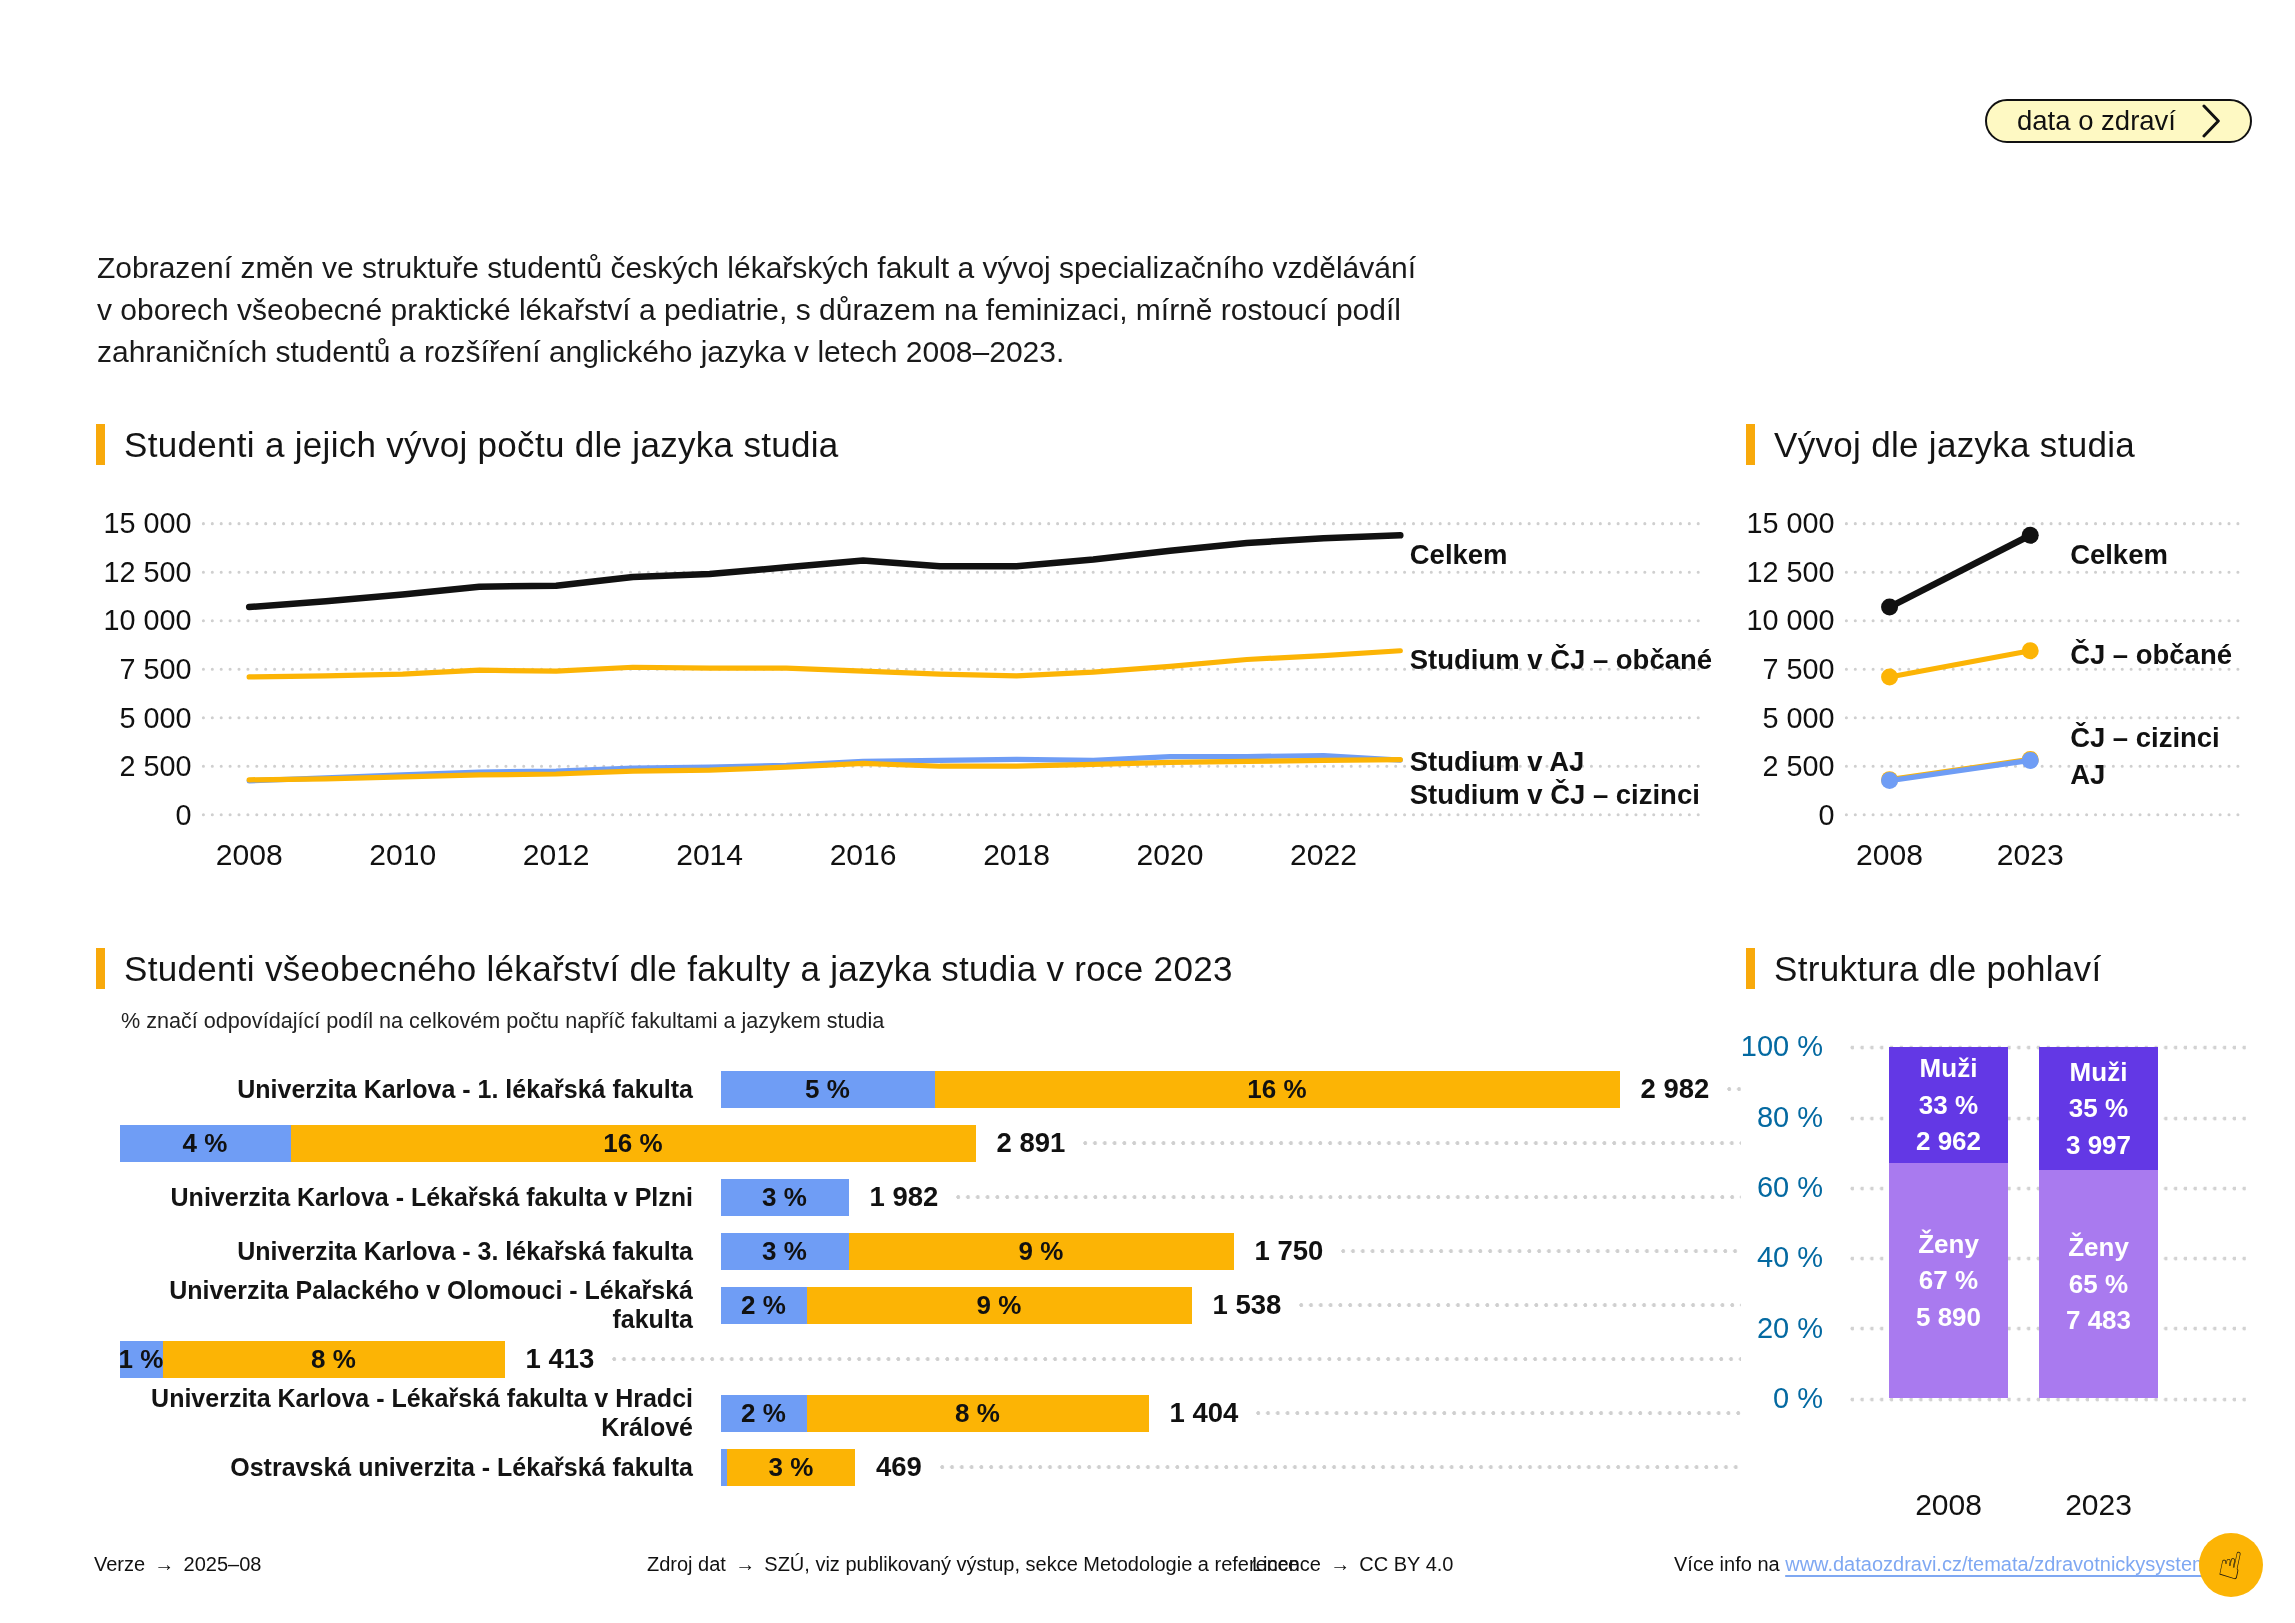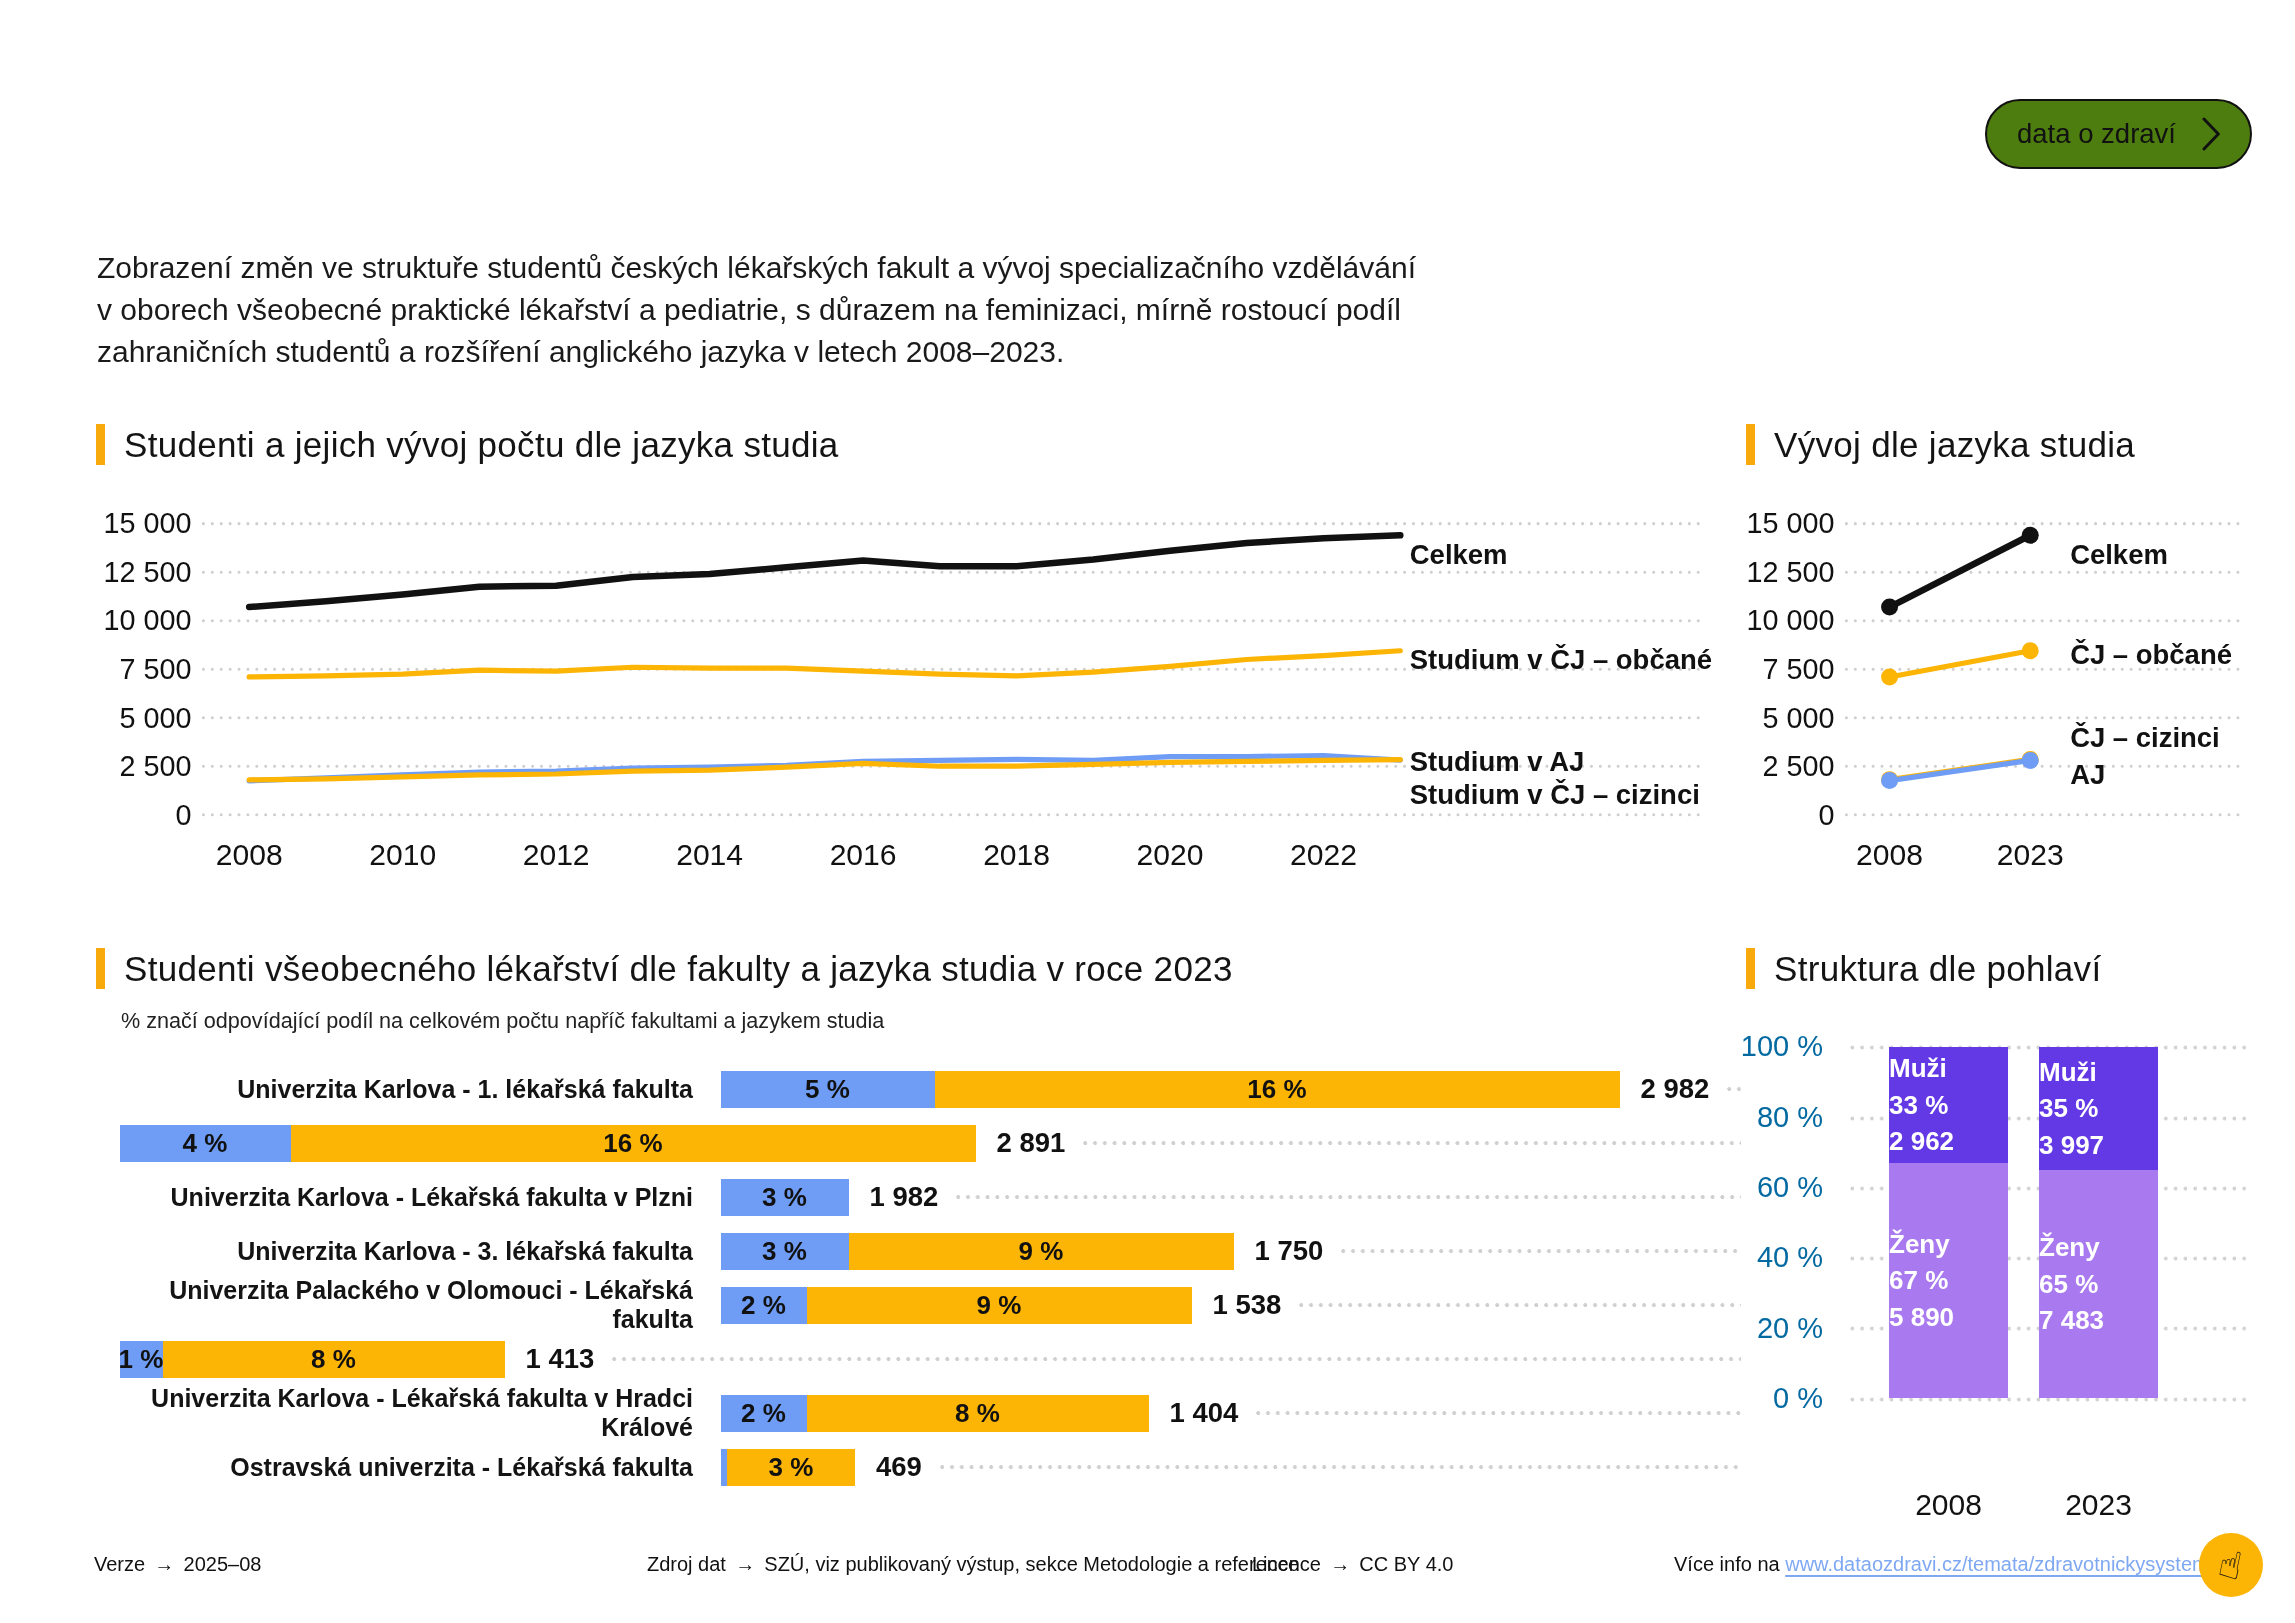--- a/index.html
+++ b/index.html
@@ -3,23 +3,23 @@
 <meta charset="utf-8">
 <style>
   * { box-sizing: border-box; margin: 0; padding: 0; }
   html,body { width:2295px; height:1623px; background:#fff; }
   body { font-family:"Liberation Sans", sans-serif; color:#111; }
   #app { position:relative; width:2295px; height:1623px; overflow:hidden; background:#fff; }
 
   .title { position:absolute; left:96px; top:77px; font-family:"Liberation Serif", serif;
            font-size:65px; line-height:1.12; font-weight:400; letter-spacing:-0.7px; color:#101010; }
 
-  .pill { position:absolute; left:1985px; top:99px; height:70px; border:2.6px solid #111;
+  .pill { position:absolute; left:1985px; top:99px; height:44px; border:2.6px solid #111;
           border-radius:39px; display:flex; align-items:center; gap:26px; padding:0 30px;
-          font-size:27.5px; font-weight:400; cursor:pointer; background:#4d7c0f; }
+          font-size:27.5px; font-weight:400; cursor:pointer; background:#fef9c3; }
   .pill svg { display:block; }
 
   .subtitle { position:absolute; left:97px; top:247px; font-size:30px; line-height:42px; color:#1a1a1a; }
 
   .sec { position:absolute; display:flex; align-items:center; gap:19.6px; }
   .sec .accent { width:8.5px; height:41px; background:var(--accent); flex:none; }
   .sec .sec-title { font-size:35px; color:#141414; letter-spacing:0.3px; }
 
   .bar-subtitle { position:absolute; left:121px; top:1008px; font-size:21.6px; color:#222; }
 
@@ -38,21 +38,21 @@
   .bleader { flex:1; height:6.5px; margin-left:17px; align-self:center;
              background-image:radial-gradient(circle at 3.3px 3.3px, #cfcfcf 1.8px, transparent 2.2px);
              background-size:9.8px 6.5px; background-repeat:repeat-x; }
 
   #gender { position:absolute; left:1735px; top:948px; width:563px; height:628px; }
   .gy-label { position:absolute; width:88px; text-align:right; font-size:29px; color:#0369a1; }
   .g-grid { position:absolute; left:114px; width:400px; height:6.5px;
             background-image:radial-gradient(circle at 3.3px 3.3px, #d2d2d2 1.7px, transparent 2.1px);
             background-size:9.8px 6.5px; background-repeat:repeat-x; }
   .g-col { position:absolute; width:119px; display:flex; flex-direction:column; }
-  .g-seg { display:flex; flex-direction:column; justify-content:center;
+  .g-seg { display:flex; flex-direction:column; align-items:center; justify-content:center;
            color:#fff; font-size:26px; font-weight:700; line-height:1.4; overflow:hidden; }
   .g-xlabel { position:absolute; width:119px; text-align:center; font-size:30px; }
 
   .f-item { position:absolute; top:1553px; font-size:20px; color:#111; white-space:nowrap; }
   .f-arrow { margin:0 9.2px; }
   .f-link { color:var(--link); text-decoration:underline; text-underline-offset:3.9px; cursor:pointer; }
   .logo { position:absolute; left:2199px; top:1533px; width:64px; height:64px; border-radius:50%;
           background:var(--yellow); display:flex; align-items:center; justify-content:center; }
   .logo .hand { font-family:"DejaVu Sans", sans-serif; font-size:38px; color:#111; transform:rotate(12deg); }
 </style>

